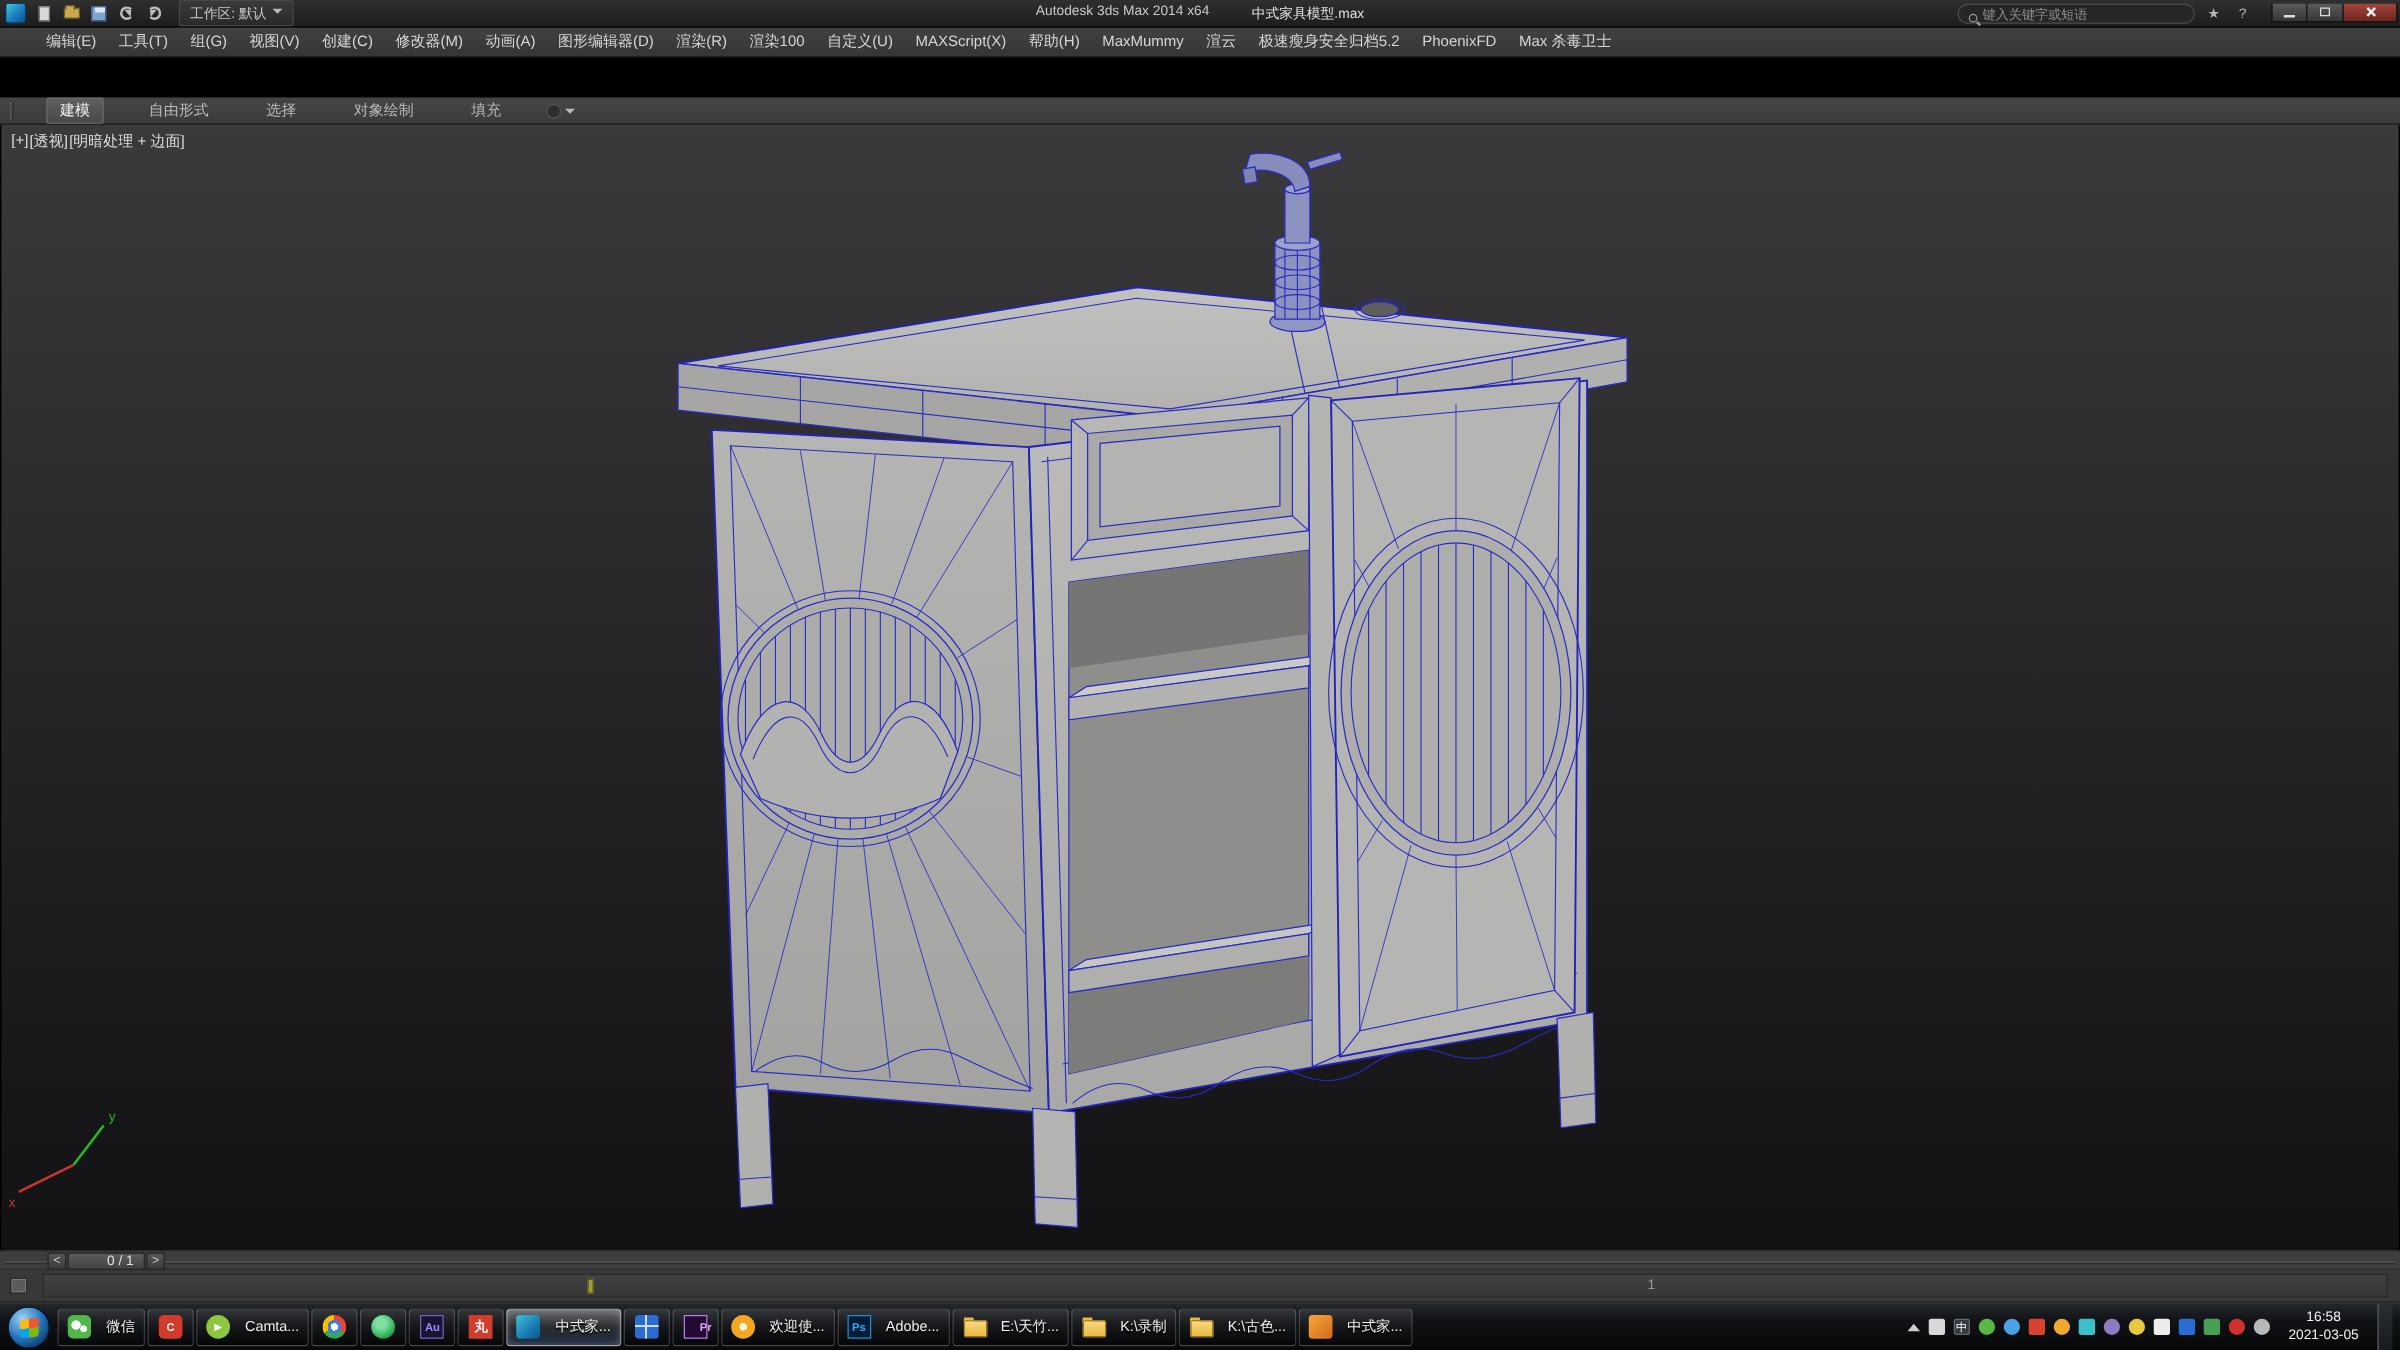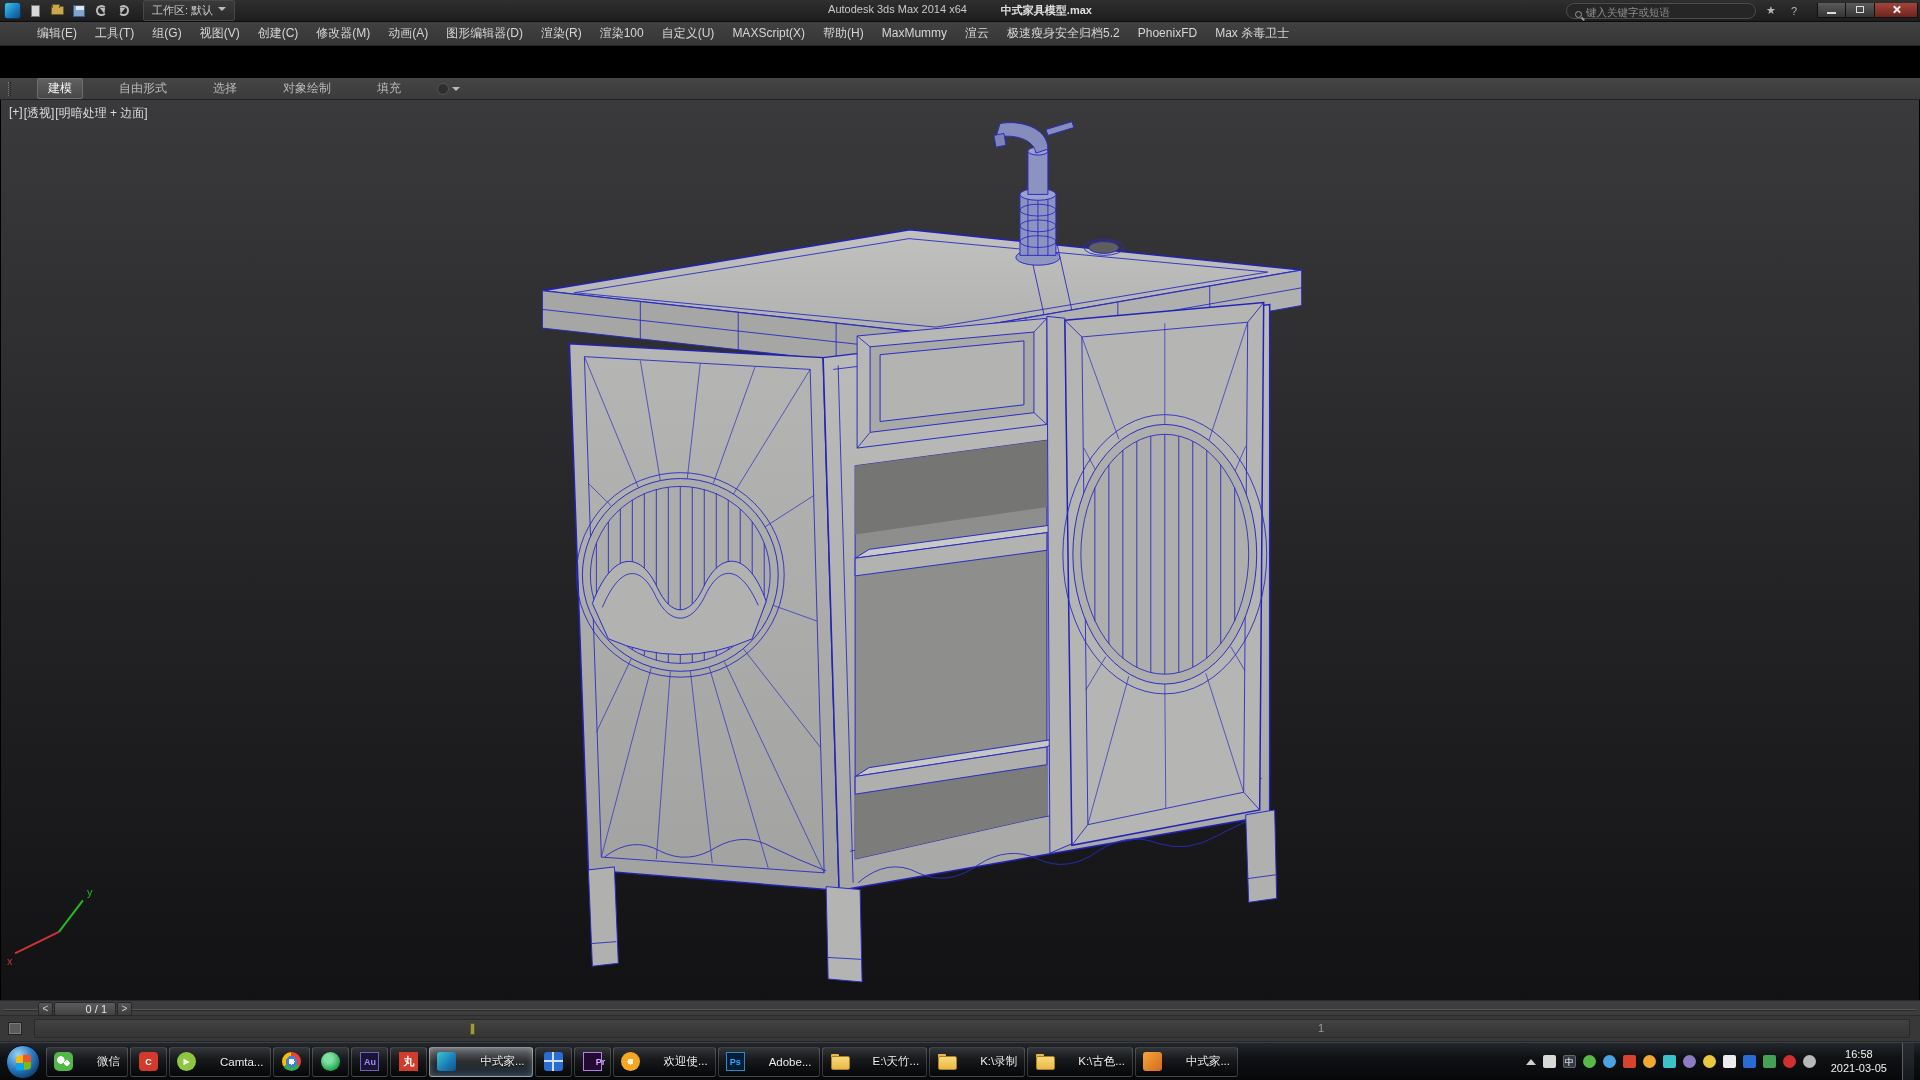--- a/index.html
+++ b/index.html
@@ -21,21 +21,21 @@
   .ic-save::before { content:""; position:absolute; left:2px; top:0; width:8px; height:4px; background:#dfe7f0; }
   .ic-undo,.ic-redo { width:11px; height:11px; border:2px solid #bdbdbd; border-radius:50%; position:relative; }
   .ic-undo { border-right-color:transparent; }
   .ic-redo { border-left-color:transparent; }
   .ic-undo::after { content:""; position:absolute; right:-4px; top:-3px; border:4px solid transparent; border-left-color:#bdbdbd; transform:rotate(-40deg); }
   .ic-redo::after { content:""; position:absolute; left:-4px; top:-3px; border:4px solid transparent; border-right-color:#bdbdbd; transform:rotate(40deg); }
   .workspace-chip { display:flex; align-items:flex-start; gap:5px; padding:2px 8px; border:1px solid #474747;
     border-radius:2px; background:linear-gradient(#3a3a3a,#2a2a2a); margin-left:6px; white-space:nowrap; }
   .caret-down { width:0; height:0; border:4px solid transparent; border-top-color:#bbb; margin-top:4px; }
   .tb-center { position:absolute; left:50%; transform:translateX(-50%); display:flex; gap:34px; white-space:nowrap; }
-  .tb-center .doc { color:#e0e0e0;font-weight:bold; }
+  .tb-center .doc { color:#e0e0e0; }
   .tb-right { margin-left:auto; display:flex; align-items:center; gap:7px; padding-right:2px; }
   .searchbox { display:flex; align-items:flex-end; gap:4px; background:#262626; border:1px solid #4c4c4c;
     border-radius:9px; height:16px; padding:0 8px; width:190px; }
   .mag-icon { width:7px; height:7px; border:1.5px solid #9a9a9a; border-radius:50%; position:relative; flex:0 0 auto; }
   .mag-icon::after { content:""; position:absolute; width:4px; height:1.5px; background:#9a9a9a; transform:rotate(45deg); left:5px; top:6px; }
   .searchbox input { background:transparent; border:none; outline:none; color:#bdbdbd; font-size:10.5px; width:100%; }
   .searchbox input::placeholder { color:#8f8f8f; }
   .tb-mini { color:#b5b5b5; font-size:11px; width:16px; text-align:center; }
   .win-buttons { display:flex; align-self:flex-start; margin-left:8px; }
   .win-btn { width:29px; height:15px; border:1px solid #111; border-top:none;
@@ -91,21 +91,21 @@
   .expert-btn { margin-left:auto; margin-right:12px; color:#cccccc; font-size:11.5px; cursor:default; }
 
   
   .taskbar { height:38px; background:linear-gradient(#23262b,#0f1114 40%,#070809); border-top:1px solid #3c4046;
     display:flex; align-items:center; gap:2px; padding:0 0 0 2px; }
   .start-orb { width:34px; height:34px; border-radius:50%; margin:0 4px;
     background:radial-gradient(circle at 35% 28%, #9fd4f7 0%, #2e7cc2 45%, #0b3f74 80%, #062846 100%);
     border:1px solid #05121f; position:relative; flex:0 0 auto; }
   .start-flag { position:absolute; left:9px; top:9px; width:15px; height:15px; border-radius:3px; transform:skewY(-6deg);
     background:conic-gradient(#f35325 0 25%, #81bc06 0 50%, #05a6f0 0 75%, #ffba08 0); opacity:.95; }
-  .tbtn { height:30px; display:flex; align-items:center; gap:24px; padding:0 7px; border:1px solid rgba(255,255,255,.18);
+  .tbtn { height:30px; display:flex; align-items:center; gap:12px; padding:0 7px; border:1px solid rgba(255,255,255,.18);
     border-radius:3px; background:linear-gradient(rgba(255,255,255,.10),rgba(255,255,255,.03) 50%,rgba(0,0,0,.25));
     max-width:112px; overflow:hidden; flex:0 0 auto; }
   .tbtn.icon-only { padding:0 8px; }
   .tbtn.active { background:linear-gradient(rgba(255,255,255,.34),rgba(255,255,255,.12) 50%,rgba(70,110,160,.35));
     border-color:rgba(255,255,255,.45); box-shadow:inset 0 0 6px rgba(255,255,255,.25); }
   .tlabel { color:#f0f0f0; font-size:11.5px; white-space:nowrap; text-shadow:0 1px 1px #000; }
   .ticon { width:19px; height:19px; flex:0 0 auto; display:flex; align-items:center; justify-content:center;
     font-size:9px; font-weight:bold; }
   .i-wechat { background:radial-gradient(circle at 36% 42%, #fff 0 3.5px, transparent 4px),
     radial-gradient(circle at 68% 58%, #fff 0 2.5px, transparent 3px), #51b748; border-radius:5px; }

